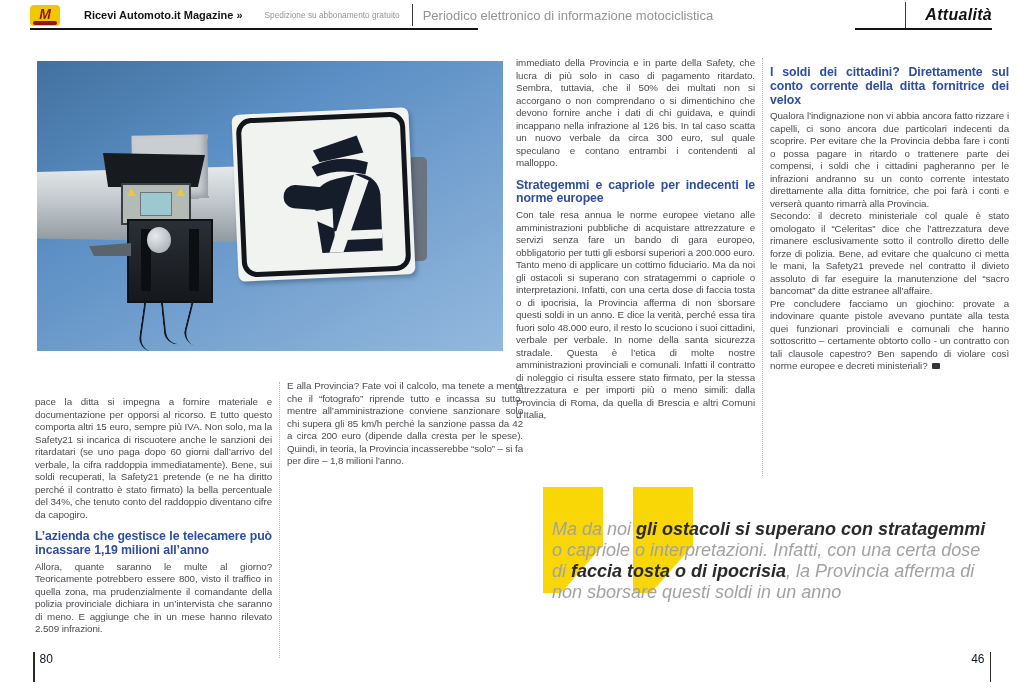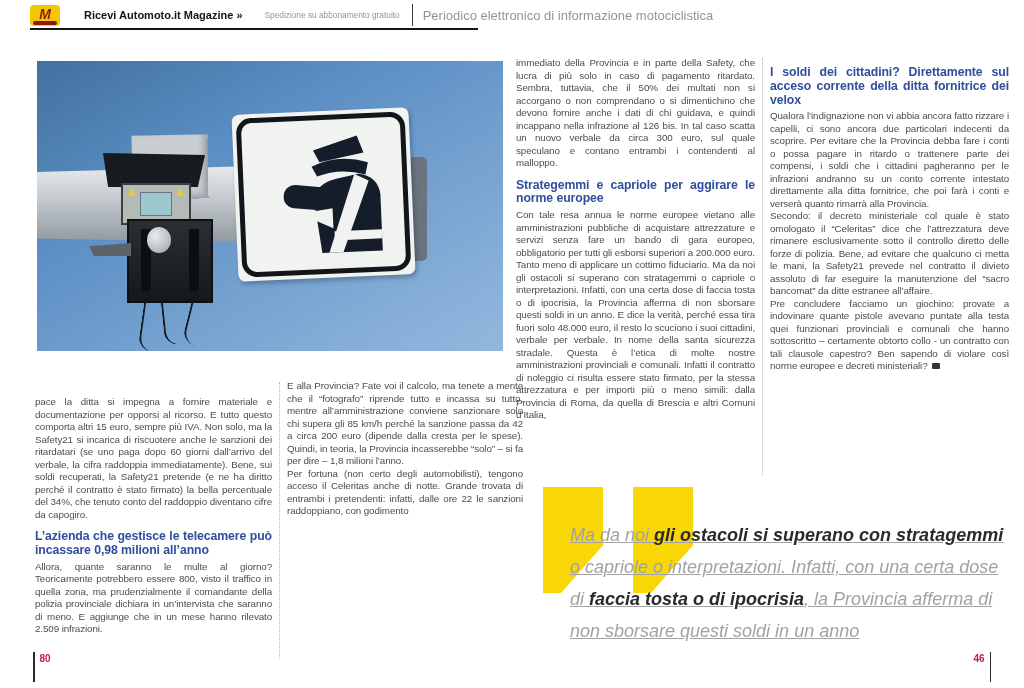--- a/index.html
+++ b/index.html
@@ -67,45 +67,49 @@
   .col4{left:770px;top:57px;width:239px;height:424px;}
   .sep{position:absolute;width:0;border-left:1px dotted #b3b7bb;}
   .sep1{left:279px;top:382px;height:276px;}
   .sep2{left:762px;top:58px;height:418px;}
   .endmark{display:inline-block;width:8px;height:6px;background:#33343a;margin-left:4px;border-radius:1px;}
 
   
   .qblock{position:absolute;width:60px;height:106px;background:#f9d606;
           clip-path:polygon(0 0,100% 0,100% 55%,30% 100%,0 100%);}
   .qb1{left:543px;top:487px;} .qb2{left:633px;top:487px;}
-  .pullquote{position:absolute;left:570px;top:519px;width:444px;font-style:italic;
-             font-size:18px;line-height:32px;color:#a2a2a4;text-decoration:underline;}
+  .pullquote{position:absolute;left:552px;top:519px;width:444px;font-style:italic;
+             font-size:18px;line-height:21px;color:#a2a2a4;}
   .pq-bold{font-weight:bold;color:#2a2a2d;}
 
   
-  .pageno{position:absolute;font-size:10px;font-weight:bold;color:#be185d;}
+  .pageno{position:absolute;font-size:12px;font-weight:normal;color:#0f172a;}
   .pageno .bar{display:inline-block;width:1.5px;height:30px;background:#2a2a2a;vertical-align:top;}
   .pn-left{left:33px;top:652px;display:flex;gap:5px;}
   .pn-right{right:33px;top:652px;display:flex;gap:5px;}
   .pageno span.num{line-height:14px;}
 </style>
 </head>
 <body>
 
 <div class="page">
 
   <div class="header-left">
     <div class="logo">
       <span class="logo-m">M</span>
       <span class="logo-strip"></span>
     </div>
     <span class="mag-title">Ricevi Automoto.it Magazine »</span>
     <span class="mag-sub">Spedizione su abbonamento gratuito</span>
     <span class="hdr-vdiv"></span>
     <span class="mag-tag">Periodico elettronico di informazione motociclistica</span>
+  </div>
+  <div class="header-right">
+    <span class="hdr-vdiv2"></span>
+    <span class="section">Attualità</span>
   </div>
 
   <div class="photo">
     <div class="beam"></div>
     <div class="plate"></div>
     <div class="hood"></div>
     <div class="panel">
       <span class="screen"></span>
       <span class="sticker s1"></span>
       <span class="sticker s2"></span>
@@ -134,34 +138,33 @@
             <path d="M72 41 L86 48 L58 118 L44 118 Z"></path>
             <rect x="50" y="97" width="47" height="9"></rect>
           </g>
         </svg>
       </div>
     </div>
   </div>
 
   <div class="col col1">
       <p>pace la ditta si impegna a fornire materiale e documentazione per opporsi al ricorso. E tutto questo comporta altri 15 euro, sempre più IVA. Non solo, ma la Safety21 si incarica di riscuotere anche le sanzioni dei ritardatari (se uno paga dopo 60 giorni dall’arrivo del verbale, la cifra raddoppia immediatamente). Bene, sui soldi recuperati, la Safety21 pretende (e ne ha diritto perché il contratto è stato firmato) la bella percentuale del 34%, che tenuto conto del raddoppio diventano cifre da capogiro.</p>
-      <h3>L’azienda che gestisce le telecamere può incassare 0,98 milioni all’anno</h3>
+      <h3>L’azienda che gestisce le telecamere può incassare 1,19 milioni all’anno</h3>
       <p>Allora, quante saranno le multe al giorno? Teoricamente potrebbero essere 800, visto il traffico in quella zona, ma prudenzialmente il comandante della polizia provinciale dichiara in un’intervista che saranno di meno. E aggiunge che in un mese hanno rilevato 2.509 infrazioni.</p>
     </div>
   <div class="col col2">
       <p>E alla Provincia? Fate voi il calcolo, ma tenete a mente che il “fotografo” riprende tutto e incassa su tutto, mentre all’amministrazione conviene sanzionare solo chi supera gli 85 km/h perché la sanzione passa da 42 a circa 200 euro (dipende dalla cresta per le spese). Quindi, in teoria, la Provincia incasserebbe “solo” – si fa per dire – 1,8 milioni l’anno.</p>
-      <p>Per fortuna (non certo degli automobilisti), tengono acceso il Celeritas anche di notte. Grande trovata di entrambi i pretendenti: infatti, dalle ore 22 le sanzioni raddoppiano, con godimento</p>
     </div>
   <div class="col col3">
       <p>immediato della Provincia e in parte della Safety, che lucra di più solo in caso di pagamento ritardato. Sembra, tuttavia, che il 50% dei multati non si accorgano o non comprendano o si dimentichino che devono fornire anche i dati di chi guidava, e quindi incappano nella infrazione al 126 bis. In tal caso scatta un nuovo verbale da circa 300 euro, sul quale speculano e contano entrambi i contendenti al malloppo.</p>
-      <h3>Strategemmi e capriole per aggirare le norme europee</h3>
+      <h3>Strategemmi e capriole per indecenti le norme europee</h3>
       <p>Con tale resa annua le norme europee vietano alle amministrazioni pubbliche di acquistare attrezzature e servizi senza fare un bando di gara europeo, obbligatorio per tutti gli esborsi superiori a 200.000 euro. Tanto meno di applicare un cottimo fiduciario. Ma da noi gli ostacoli si superano con stratagemmi o capriole o interpretazioni. Infatti, con una certa dose di faccia tosta o di ipocrisia, la Provincia afferma di non sborsare questi soldi in un anno. E dice la verità, perché essa tira fuori solo 48.000 euro, il resto lo scuciono i suoi cittadini, verbale per verbale. In nome della santa sicurezza stradale. Questa è l’etica di molte nostre amministrazioni provinciali e comunali. Infatti il contratto di noleggio ci risulta essere stato firmato, per la stessa attrezzatura e per importi più o meno simili: dalla Provincia di Roma, da quella di Brescia e altri Comuni d’Italia,</p>
     </div>
   <div class="col col4">
-      <h3>I soldi dei cittadini? Direttamente sul acceso corrente della ditta fornitrice dei velox</h3>
+      <h3>I soldi dei cittadini? Direttamente sul conto corrente della ditta fornitrice dei velox</h3>
       <p>Qualora l’indignazione non vi abbia ancora fatto rizzare i capelli, ci sono ancora due particolari indecenti da scoprire. Per evitare che la Provincia debba fare i conti o possa pagare in ritardo o trattenere parte dei compensi, i soldi che i cittadini pagheranno per le infrazioni andranno su un conto corrente intestato direttamente alla ditta fornitrice, che poi farà i conti e verserà quanto rimarrà alla Provincia.</p>
       <p>Secondo: il decreto ministeriale col quale è stato omologato il “Celeritas” dice che l’attrezzatura deve rimanere esclusivamente sotto il controllo diretto delle forze di polizia. Bene, ad evitare che qualcuno ci metta le mani, la Safety21 prevede nel contratto il divieto assoluto di far eseguire la manutenzione del “sacro bancomat” da ditte estranee all’affaire.</p>
       <p>Pre concludere facciamo un giochino: provate a indovinare quante pistole avevano puntate alla testa quei funzionari provinciali e comunali che hanno sottoscritto – certamente obtorto collo - un contratto con tali clausole capestro? Ben sapendo di violare così norme europee e decreti ministeriali?<span class="endmark"></span></p>
     </div>
   <div class="sep sep1"></div>
   <div class="sep sep2"></div>
 
   <div class="qblock qb1"></div>
   <div class="qblock qb2"></div>
   <div class="pullquote"><span class="pq-light">Ma da noi </span><span class="pq-bold">gli ostacoli si superano con stratagemmi</span><span class="pq-light"> o capriole o interpretazioni. Infatti, con una certa dose di </span><span class="pq-bold">faccia tosta o di ipocrisia</span><span class="pq-light">, la Provincia afferma di non sborsare questi soldi in un anno</span></div>

